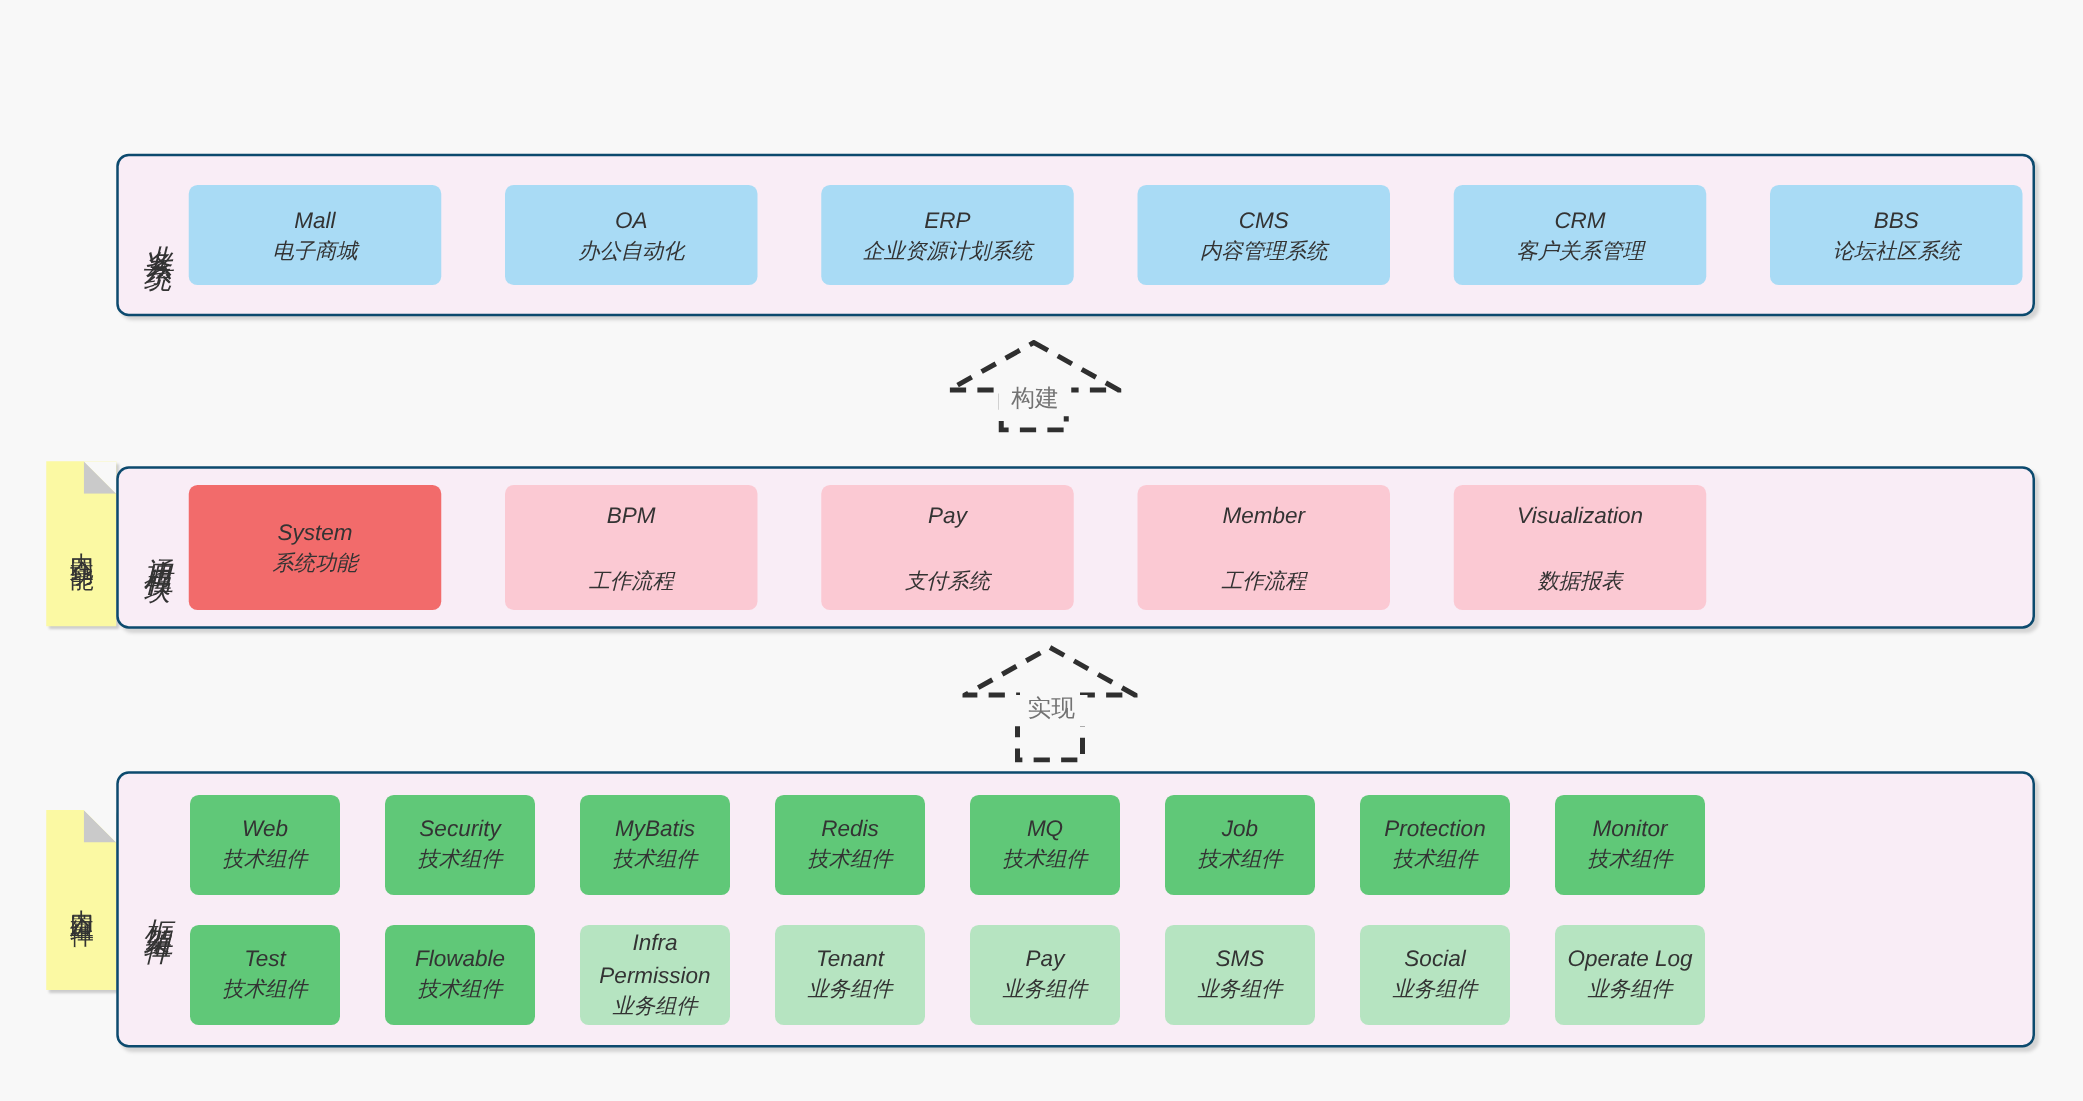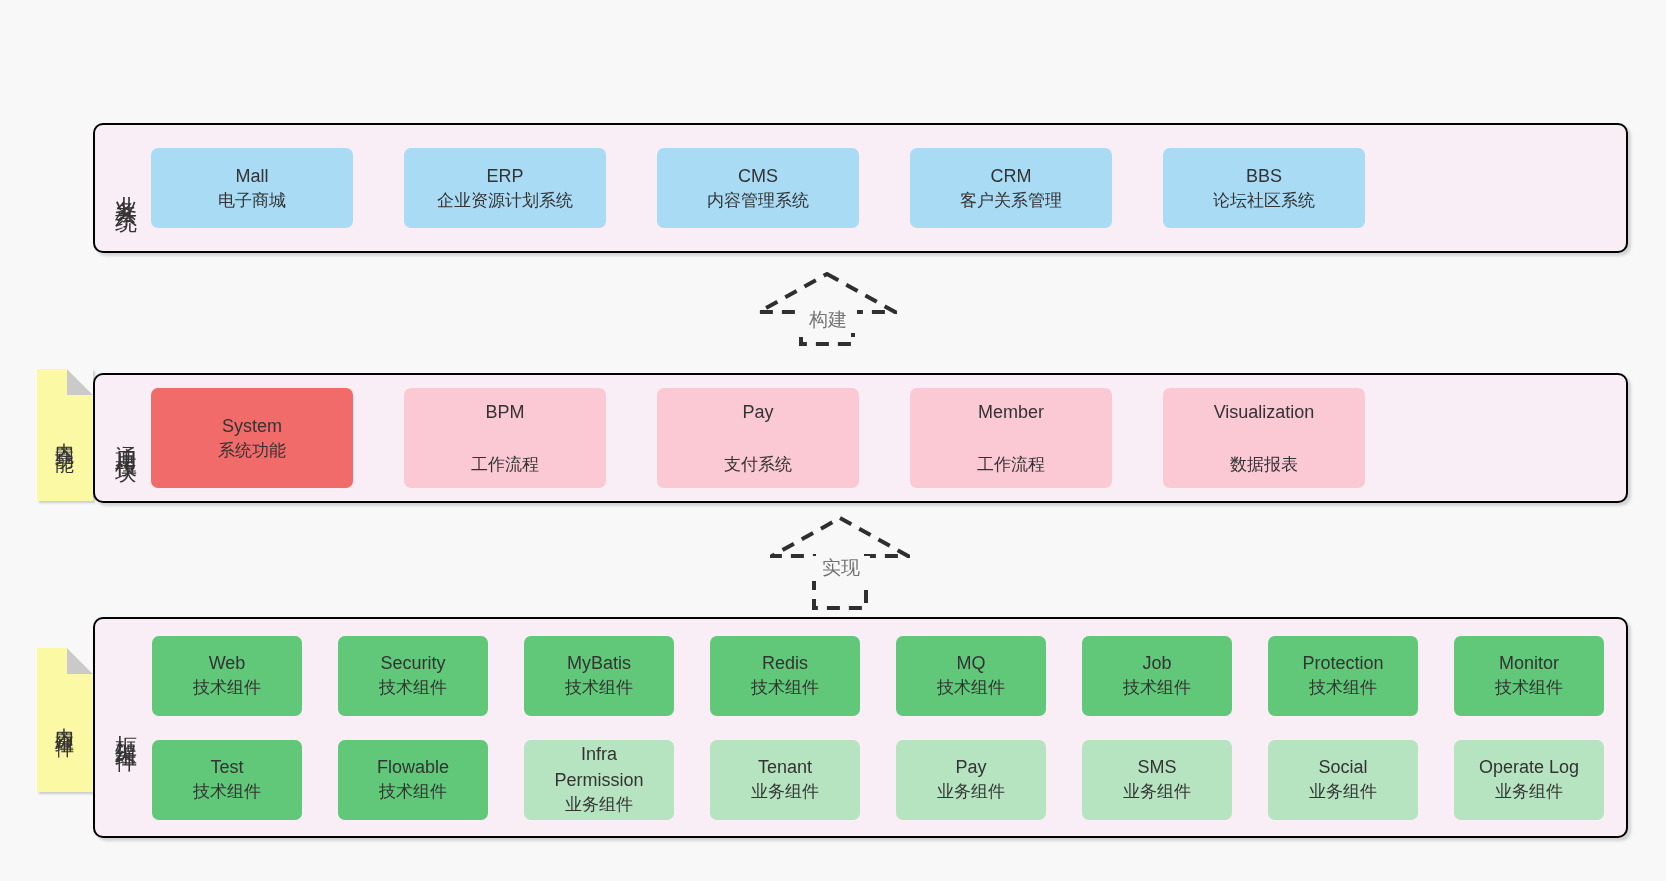--- a/index.html
+++ b/index.html
@@ -2,24 +2,24 @@
 <html><head>
 <meta charset="utf-8">
 <style>
   html,body{margin:0;padding:0;}
   body{background:#f8f8f8;font-family:"Liberation Sans","DejaVu Sans",sans-serif;color:#333;}
   .canvas{position:relative;width:1666px;height:881px;background:#f8f8f8;overflow:hidden;}
 
   
   .panel{
     position:absolute;left:93px;width:1535px;
-    background:#f9edf6;border:2px solid #000000;border-radius:10px;
+    background:#f9edf6;border:2px solid #0c4a6e;border-radius:10px;
     box-shadow:3px 3px 3px rgba(0,0,0,0.15);
     box-sizing:border-box;
-    display:flex;align-items:center;
+    display:flex;align-items:center;font-style:italic;
   }
   .panel-business{top:123px;height:130px;}
   .panel-modules{top:373px;height:130px;}
   .panel-framework{top:617px;height:221px;}
 
   .vlabel{
     writing-mode:vertical-rl;text-orientation:upright;
     font-size:22px;letter-spacing:5px;line-height:1;
     margin-left:12px;width:30px;text-align:center;
     flex:0 0 auto;color:#333;
@@ -33,21 +33,21 @@
 
   .box{
     border-radius:7px;display:flex;flex-direction:column;
     align-items:center;justify-content:center;
     text-align:center;line-height:1.4;
   }
   .box .en{font-size:18px;}
   .box .cn{font-size:17px;}
   .big{width:202px;height:80px;}
   .panel-modules .big{height:100px;}
-  .small{width:150px;height:80px;justify-content:center;}
+  .small{width:120px;height:80px;justify-content:center;}
   .small .en{max-width:112px;}
   .blue{background:#a9dbf5;}
   .red{background:#f26b6b;}
   .pink{background:#fbc9d3;gap:28px;}
   .green{background:#60c878;}
   .lightgreen{background:#b6e4c1;}
 
   
   .tab{
     position:absolute;left:37px;width:56px;background:#fbf9a3;
@@ -73,20 +73,24 @@
 <body>
 
 <div class="canvas">
 
   <section class="panel panel-business">
     <div class="vlabel">业务系统</div>
     <div class="boxrow row6">
       <div class="box big blue">
         <div class="en">Mall</div>
         <div class="cn">电子商城</div>
+      </div>
+      <div class="box big blue">
+        <div class="en">OA</div>
+        <div class="cn">办公自动化</div>
       </div>
       <div class="box big blue">
         <div class="en">ERP</div>
         <div class="cn">企业资源计划系统</div>
       </div>
       <div class="box big blue">
         <div class="en">CMS</div>
         <div class="cn">内容管理系统</div>
       </div>
       <div class="box big blue">

